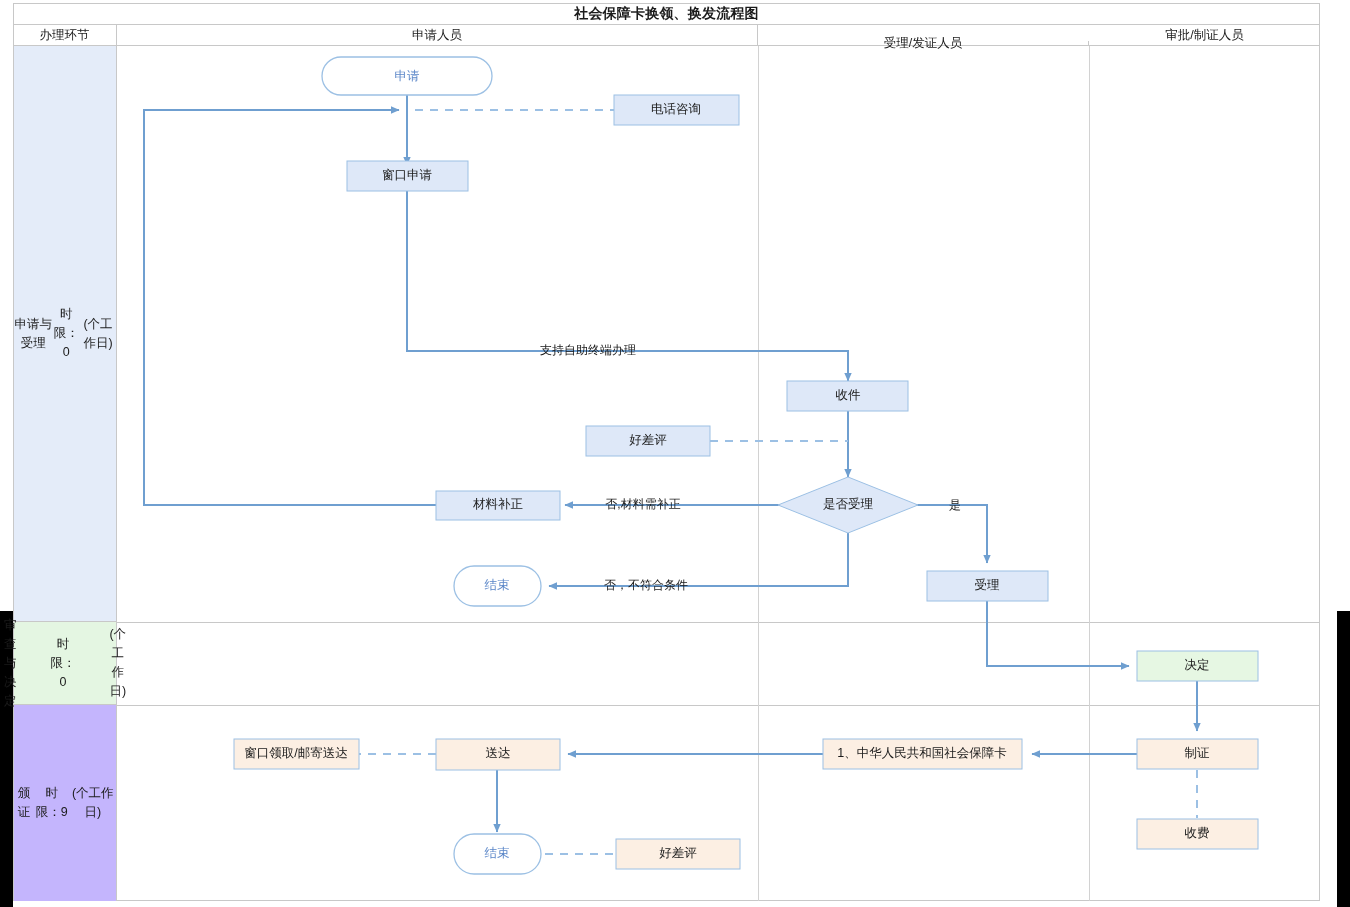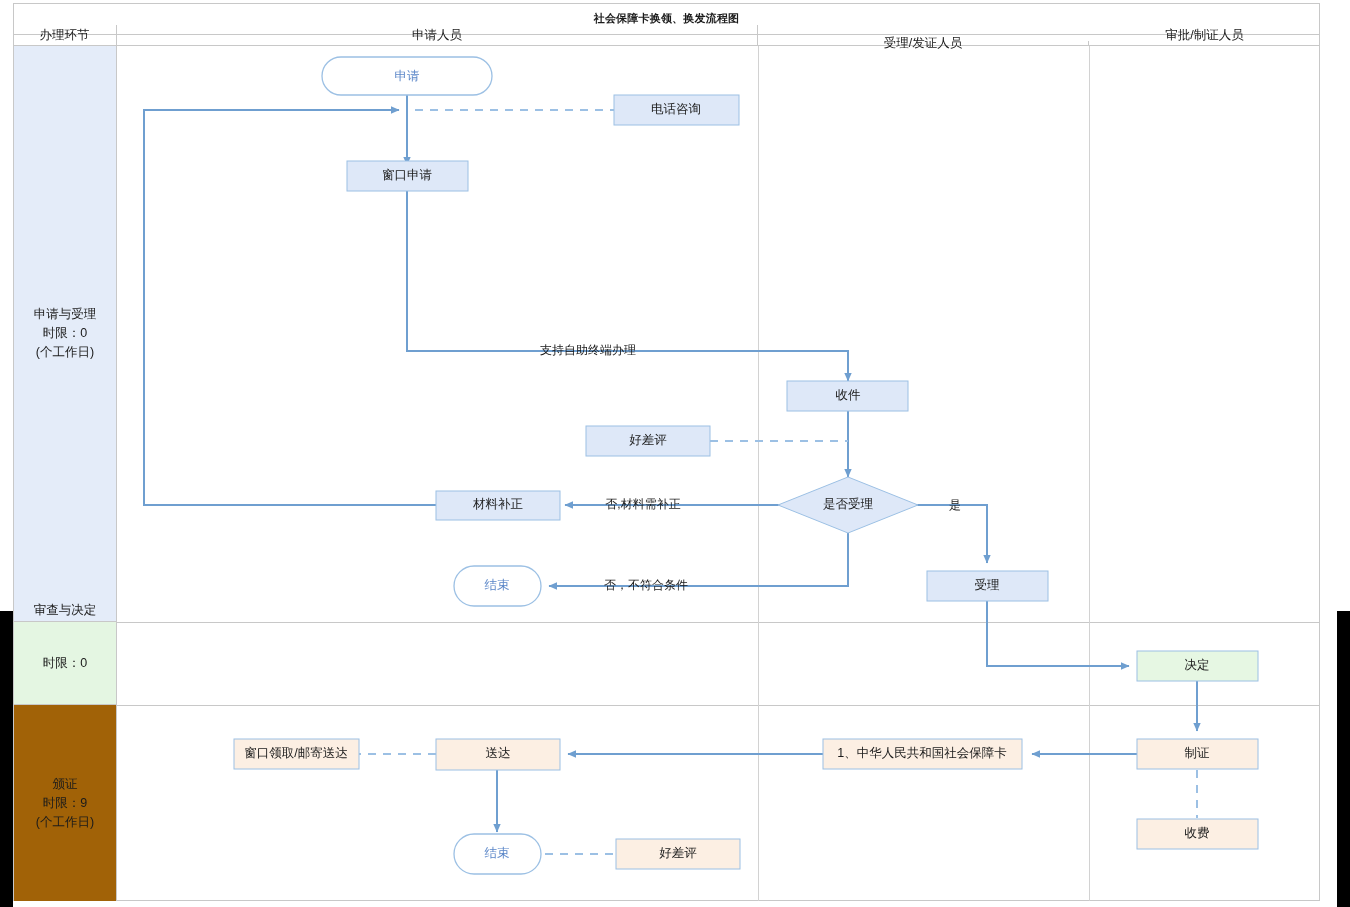--- a/index.html
+++ b/index.html
@@ -24,27 +24,27 @@
     height: 898px;
     border: 1px solid #c8c8c8;
     box-sizing: border-box;
     background: #ffffff;
   }
   .title-bar {
     position: absolute;
     left: 13px;
     top: 3px;
     width: 1307px;
-    height: 32px;
+    height: 22px;
     box-sizing: border-box;
     border-bottom: 1px solid #c8c8c8;
     display: flex;
     align-items: center;
     justify-content: center;
-    font-size: 11px;
+    font-size: 14px;
     font-weight: bold;
     color: #1b1b1b;
     letter-spacing: .2px;
   }
   .header-row {
     position: absolute;
     left: 13px;
     top: 25px;
     width: 1307px;
     height: 21px;
@@ -70,31 +70,31 @@
 
   
   .stage-cell {
     position: absolute;
     left: 14px;
     width: 103px;
     box-sizing: border-box;
     border-right: 1px solid #c8c8c8;
     border-bottom: 1px solid #c8c8c8;
     display: flex;
-    flex-direction: column;
+    flex-direction: row;
     align-items: center;
     justify-content: center;
     font-size: 12.5px;
     line-height: 19px;
     color: #1b1b1b;
     text-align: center;
   }
   .stage-1 { top: 46px; height: 576px; background: #e4ecf9; }
   .stage-2 { top: 622px; height: 83px; background: #e4f6e2; gap: 34px; }
-  .stage-3 { top: 705px; height: 196px; background: #a16207; border-bottom: none; }
+  .stage-3 { top: 705px; height: 196px; background: #c4b5fd; border-bottom: none; }
 
   
   .band-sep {
     position: absolute;
     left: 117px;
     width: 1203px;
     height: 0;
     border-top: 1px solid #c8c8c8;
   }
   .band-sep-1 { top: 622px; }

